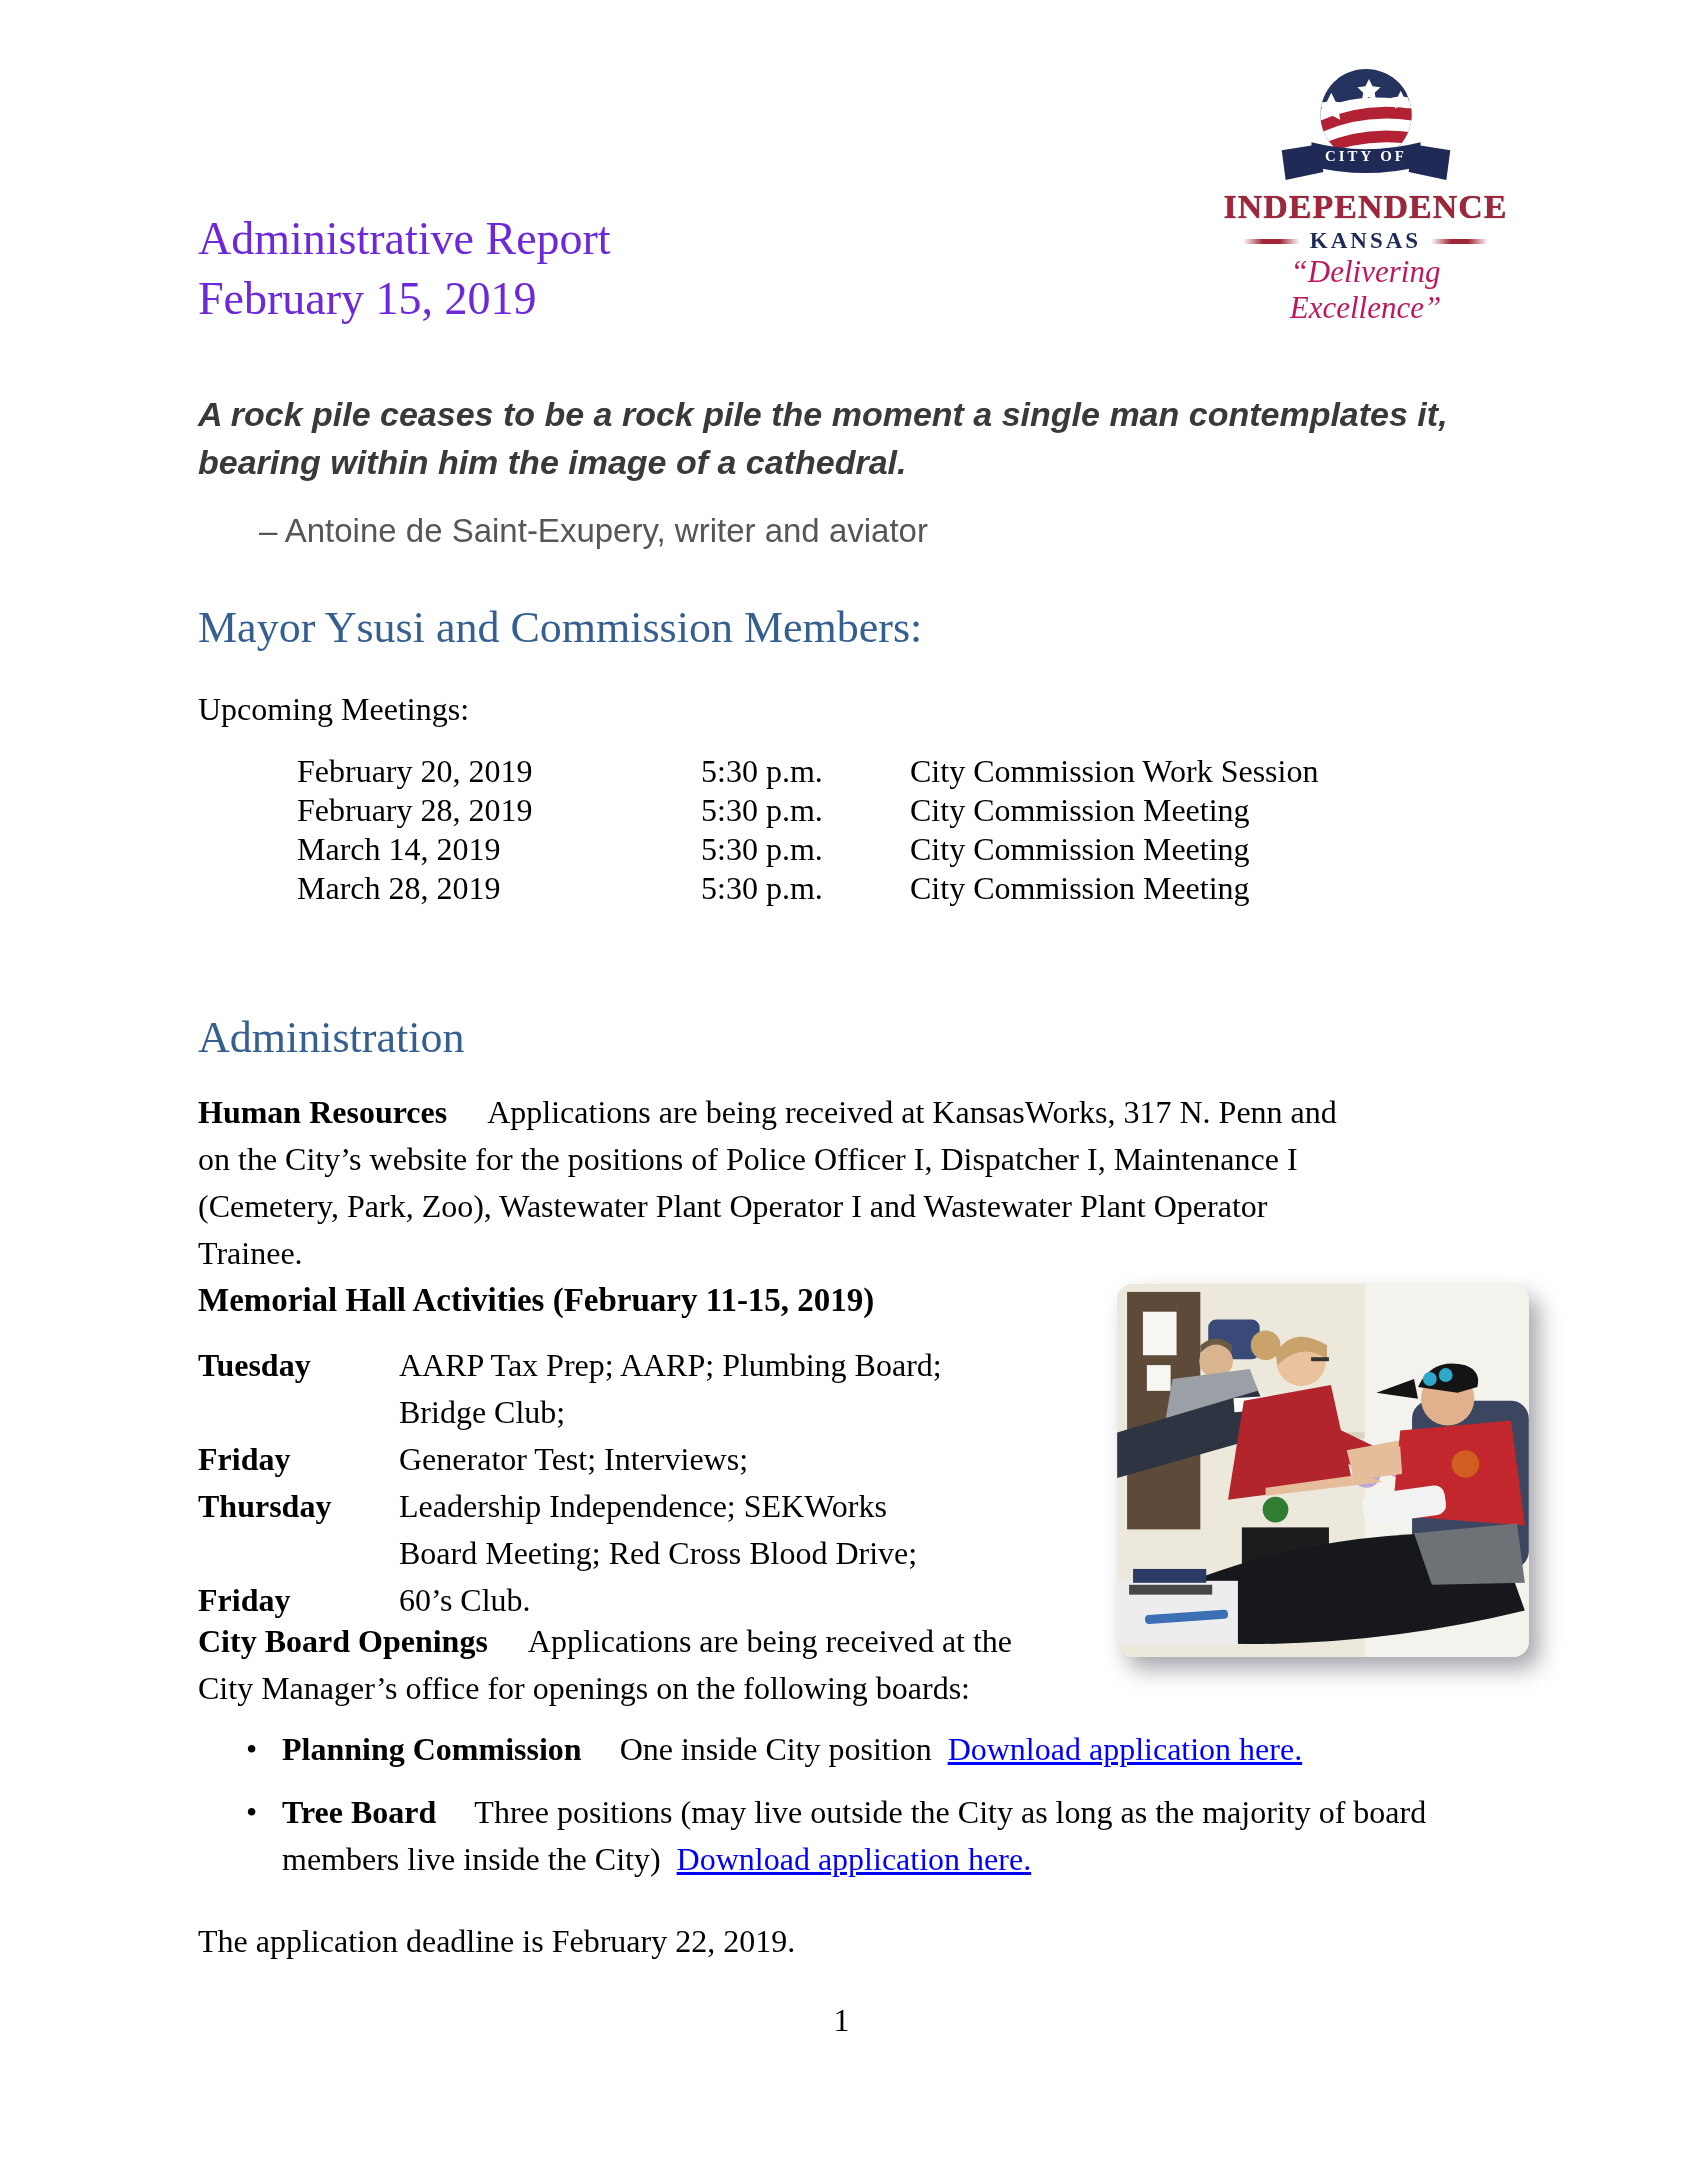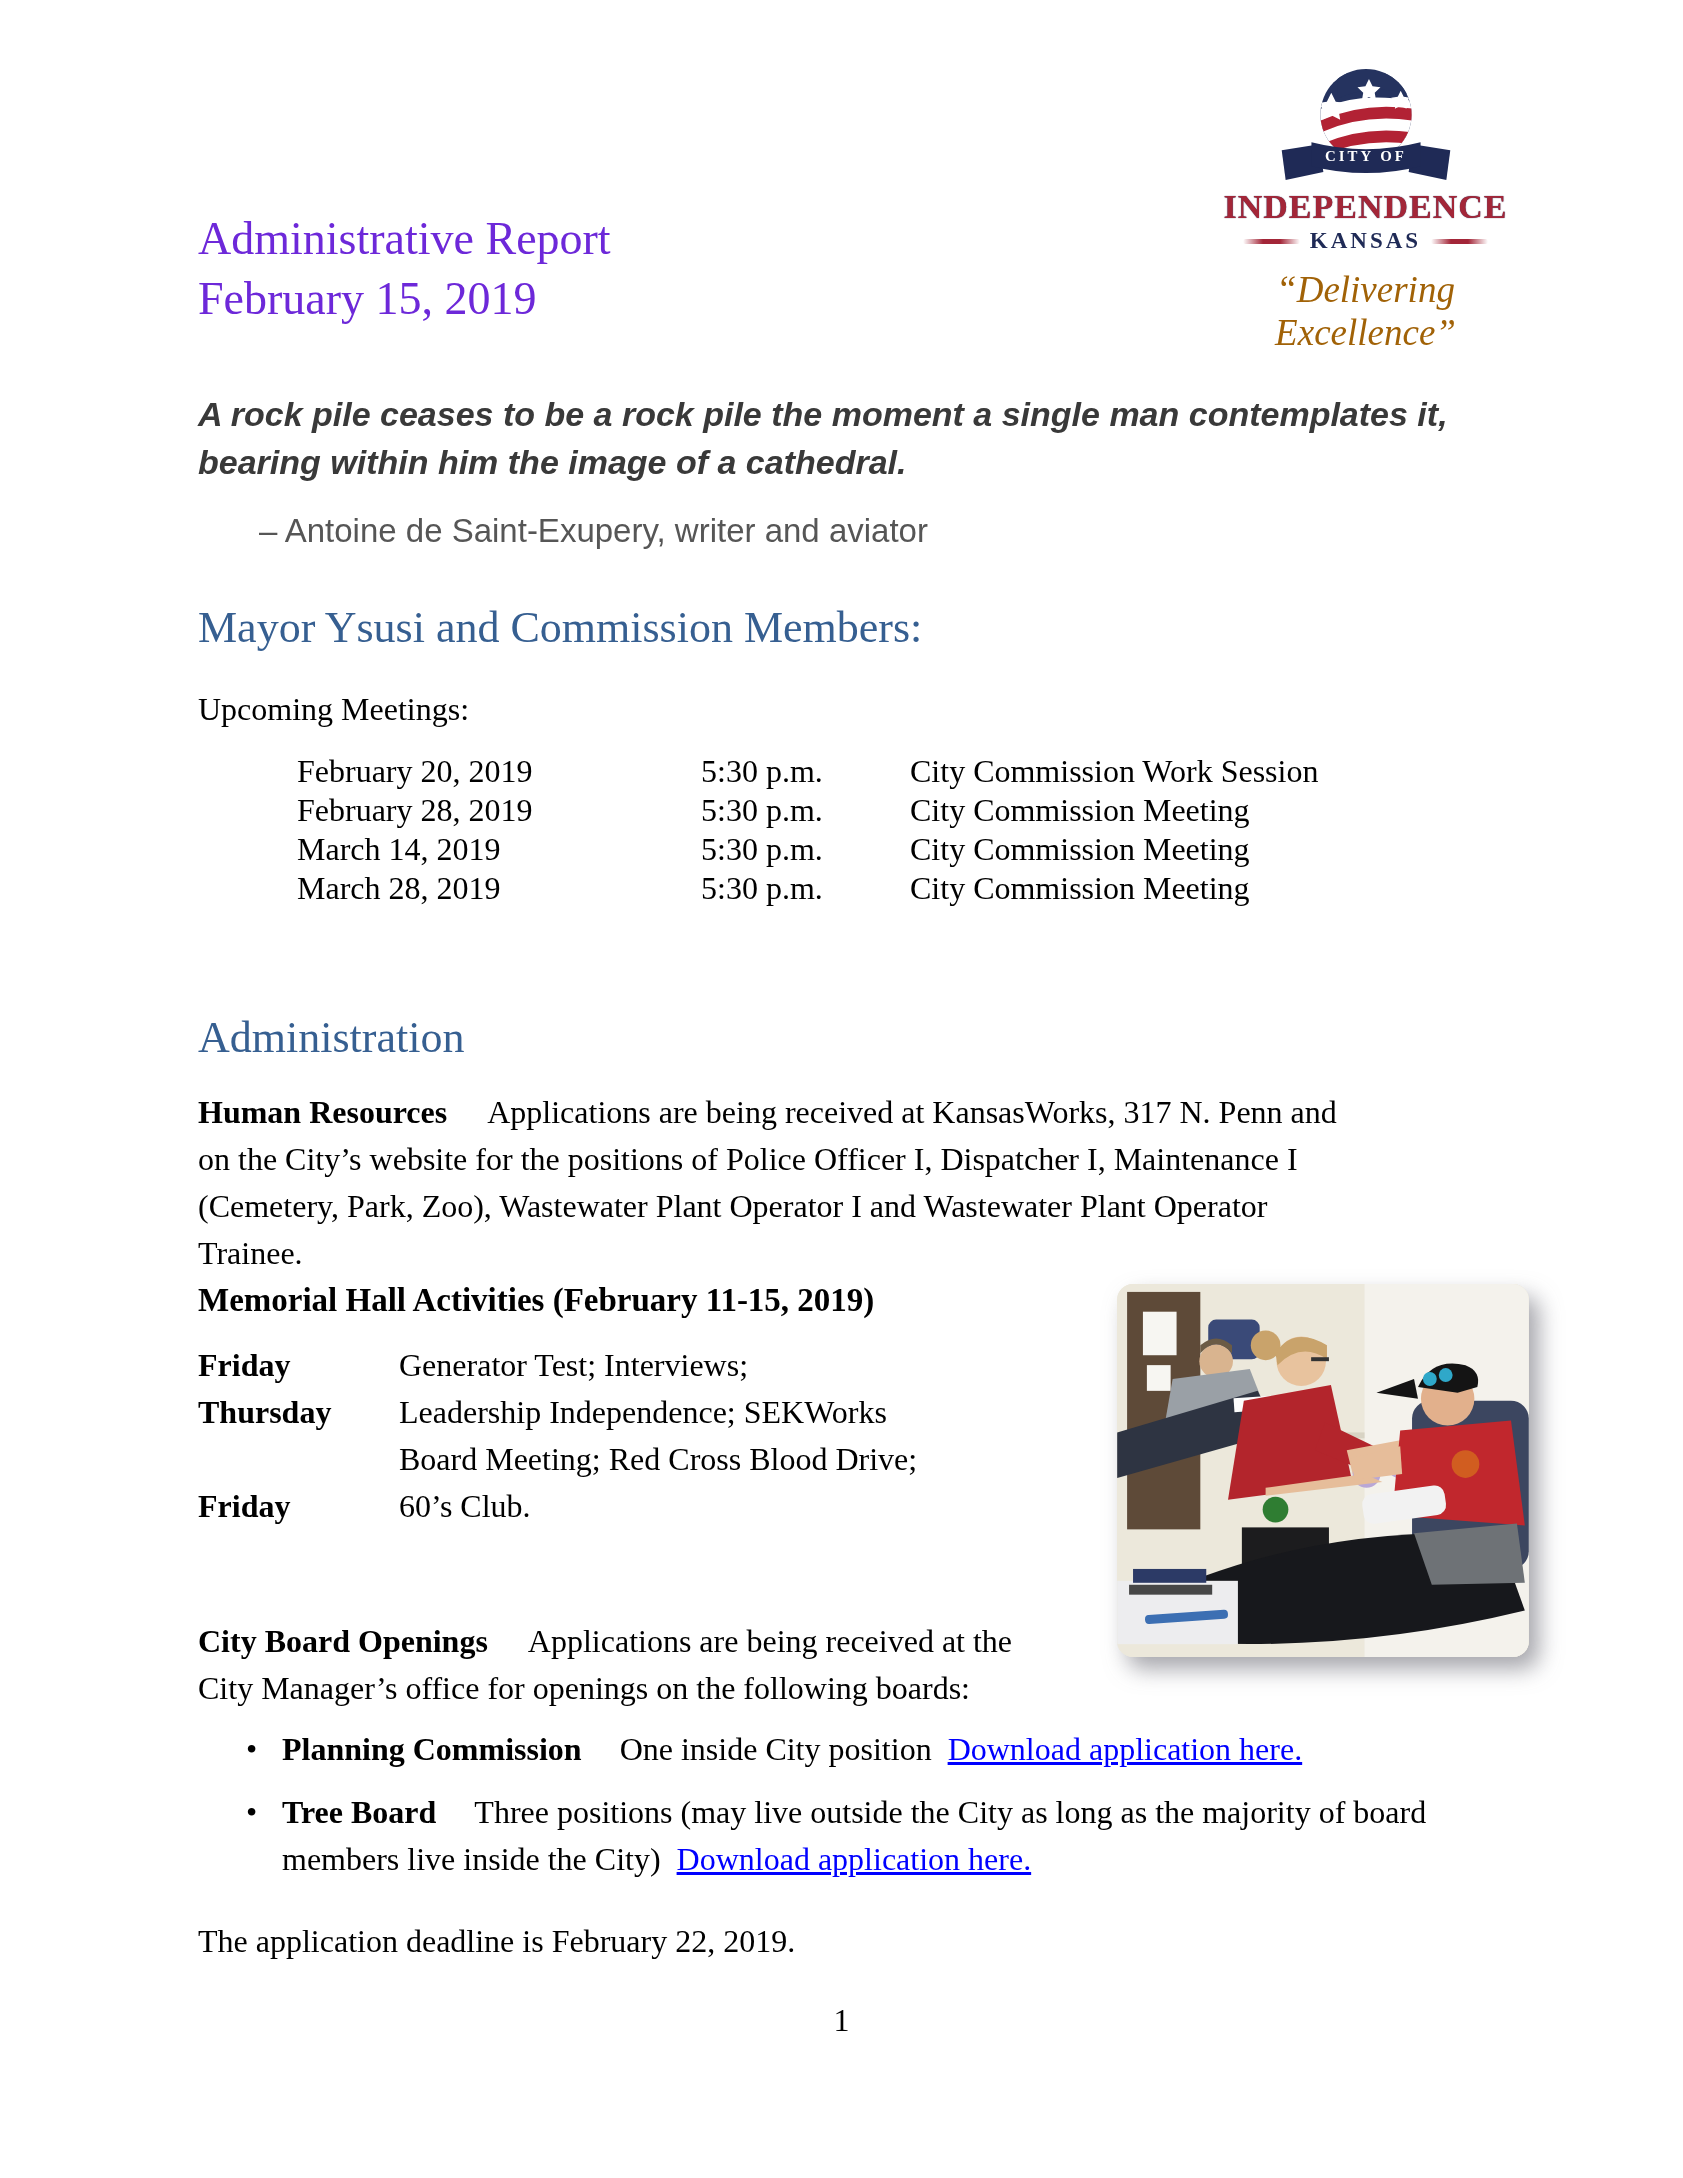--- a/index.html
+++ b/index.html
@@ -13,21 +13,21 @@
 
   
   .logo { position:absolute; left:1222px; top:65px; width:287px; text-align:center; }
   .logo-art { display:block; margin:0 auto; }
   .logo-name { font-size:34px; font-weight:bold; letter-spacing:1px; color:#A32638;
                text-shadow:0 0 1px #1F2A56; margin-top:2px; }
   .logo-state-row { display:flex; align-items:center; justify-content:center; gap:10px; margin-top:2px; }
   .logo-state { font-size:23px; font-weight:bold; letter-spacing:3px; color:#1F2A56; }
   .dash { display:inline-block; height:5px; width:57px; border-radius:3px;
           background:linear-gradient(90deg, rgba(163,38,56,0) 0%, #A32638 35%, #A32638 65%, rgba(163,38,56,0) 100%); }
-  .logo-tagline { font-size:37px; font-style:italic; margin-top:14px; color:#a16207; font-family:"Liberation Serif", serif; }
+  .logo-tagline { font-size:31px; font-style:italic; margin-top:0; color:#be185d; font-family:"Liberation Serif", serif; }
 
   
   .quote-block { position:absolute; left:198px; top:390px; width:1297px; font-family:"Liberation Sans", sans-serif; }
   .quote-text { font-weight:bold; font-style:italic; font-size:34px; line-height:48px; color:#393939; }
   .quote-attr { margin-top:26px; padding-left:61px; font-size:33px; color:#565656; }
 
   
   .h-blue { font-size:44px; line-height:55px; color:#365F91; font-weight:normal; margin:0; }
 
   
@@ -150,20 +150,24 @@
     <h2 class="h-blue">Administration</h2>
     <div class="hr-para">
       <span class="inline-label">Human Resources</span><span>Applications are being received at KansasWorks, 317 N. Penn and on the City’s website for the positions of Police Officer I, Dispatcher I, Maintenance I (Cemetery, Park, Zoo), Wastewater Plant Operator I and Wastewater Plant Operator Trainee.</span>
     </div>
   </div>
 
   <div class="memorial">
     <h3 class="h-black">Memorial Hall Activities (February 11-15, 2019)</h3>
     <div class="schedule">
       <div class="sch-row">
+        <span class="sch-day">Tuesday</span>
+        <span class="sch-act">AARP Tax Prep; AARP; Plumbing Board; Bridge Club;</span>
+      </div>
+      <div class="sch-row">
         <span class="sch-day">Friday</span>
         <span class="sch-act">Generator Test; Interviews;</span>
       </div>
       <div class="sch-row">
         <span class="sch-day">Thursday</span>
         <span class="sch-act">Leadership Independence; SEKWorks Board Meeting; Red Cross Blood Drive;</span>
       </div>
       <div class="sch-row">
         <span class="sch-day">Friday</span>
         <span class="sch-act">60’s Club.</span>

